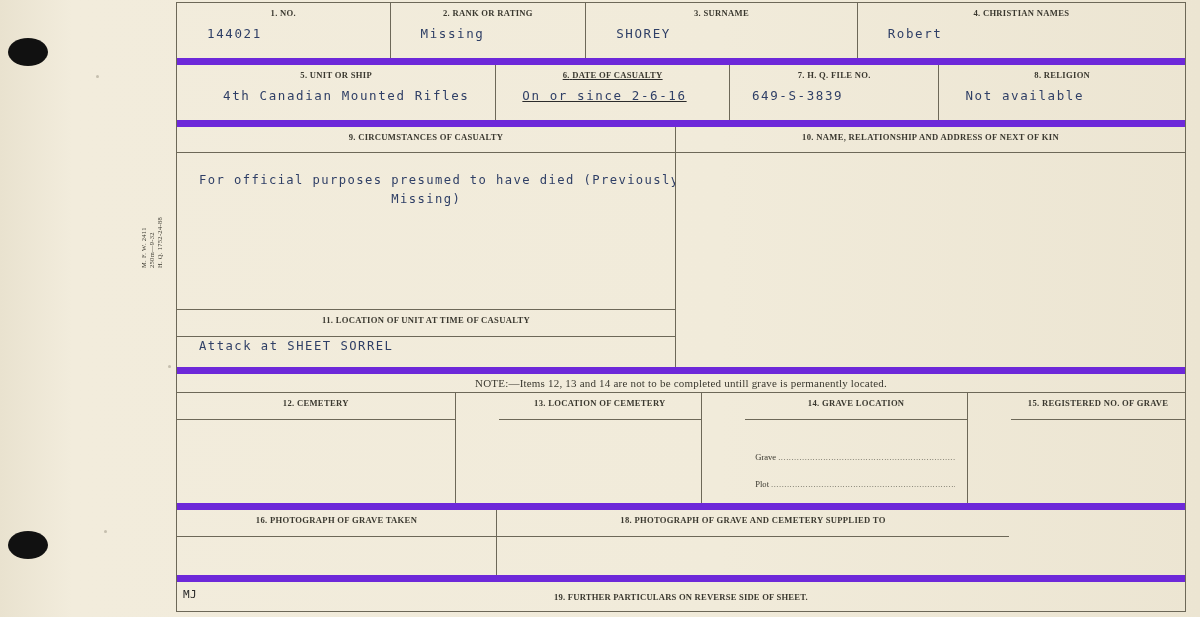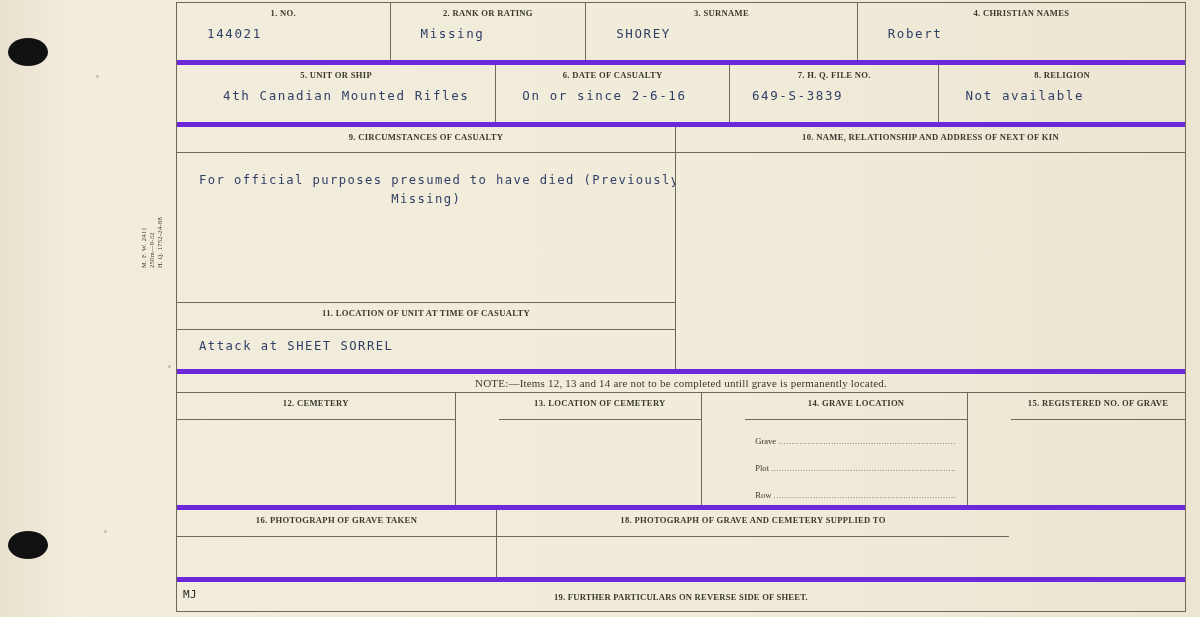--- a/index.html
+++ b/index.html
@@ -50,21 +50,21 @@
     top: 2px;
     width: 1010px;
     height: 610px;
     border: 1px solid #6d6858;
     box-sizing: border-box;
     background: transparent;
   }
 
   .row {
     display: flex;
-    border-bottom: 5px solid #6d28d9;
+    border-bottom: 7px solid #6d28d9;
     box-sizing: border-box;
   }
   .cell {
     border-right: 1px solid #6d6858;
     box-sizing: border-box;
     position: relative;
     overflow: hidden;
   }
   .cell:last-child { border-right: none; }
 
@@ -94,21 +94,21 @@
   
   #row1 { height: 62px; }
   #r1c1 { width: 214px; }
   #r1c2 { width: 196px; }
   #r1c3 { width: 272px; }
   #r1c4 { width: 328px; }
 
   
   #row2 { height: 62px; }
   #r2c1 { width: 320px; }
-  #r2c2 { width: 234px; }
+  #r2c2 { width: 234px; text-decoration: underline; }
   #r2c3 { width: 210px; }
   #r2c4 { width: 246px; }
   #r2c1 .val { padding-left: 46px; }
   #r2c2 .val { padding-left: 26px; }
   #r2c3 .val { padding-left: 22px; }
   #r2c4 .val { padding-left: 26px; }
 
   
   #row3 { height: 247px; }
   #r3left { width: 500px; position: relative; }
@@ -123,21 +123,21 @@
     color: #2f3f66;
     letter-spacing: 1.4px;
     line-height: 19px;
     padding: 18px 0 0 22px;
     white-space: pre;
   }
 
   #loc-unit-head {
     position: absolute;
     left: 0; right: 0;
-    top: 175px;
+    top: 182px;
     height: 21px;
     border-top: 1px solid #6d6858;
     border-bottom: 1px solid #6d6858;
   }
   #loc-unit-val {
     position: absolute;
     left: 22px;
     top: 212px;
     font-family: "DejaVu Sans Mono", monospace;
     font-size: 12.2px;
@@ -175,20 +175,21 @@
     padding: 16px 12px 0 10px;
     font-size: 8.6px;
     font-family: "Liberation Serif", serif;
     color: #3a382f;
   }
   .grave-line {
     display: flex;
     align-items: flex-end;
     margin-bottom: 17px;
     white-space: nowrap;
+    margin-top: 16px;
   }
   .grave-line .lbl { padding-right: 2px; }
   .grave-line .dots {
     flex: 1;
     overflow: hidden;
     letter-spacing: .5px;
     font-size: 8.6px;
     line-height: 10px;
     color: #5a584c;
   }

